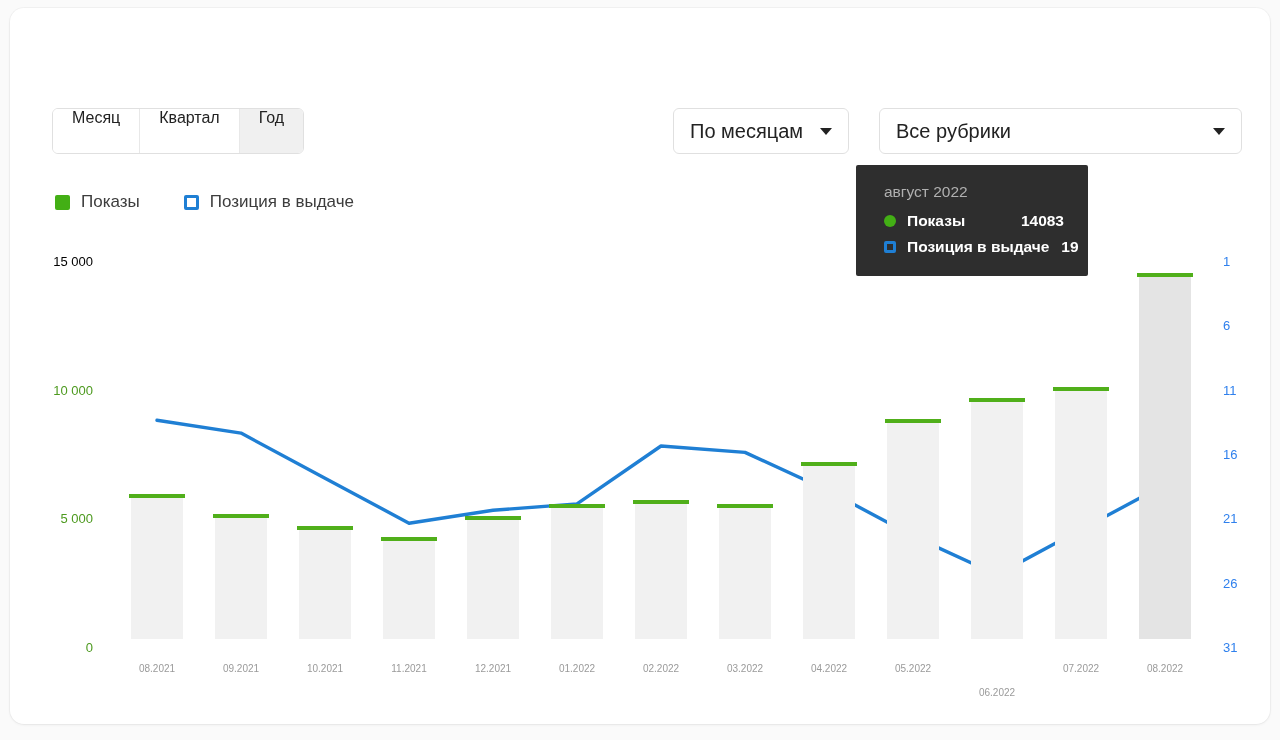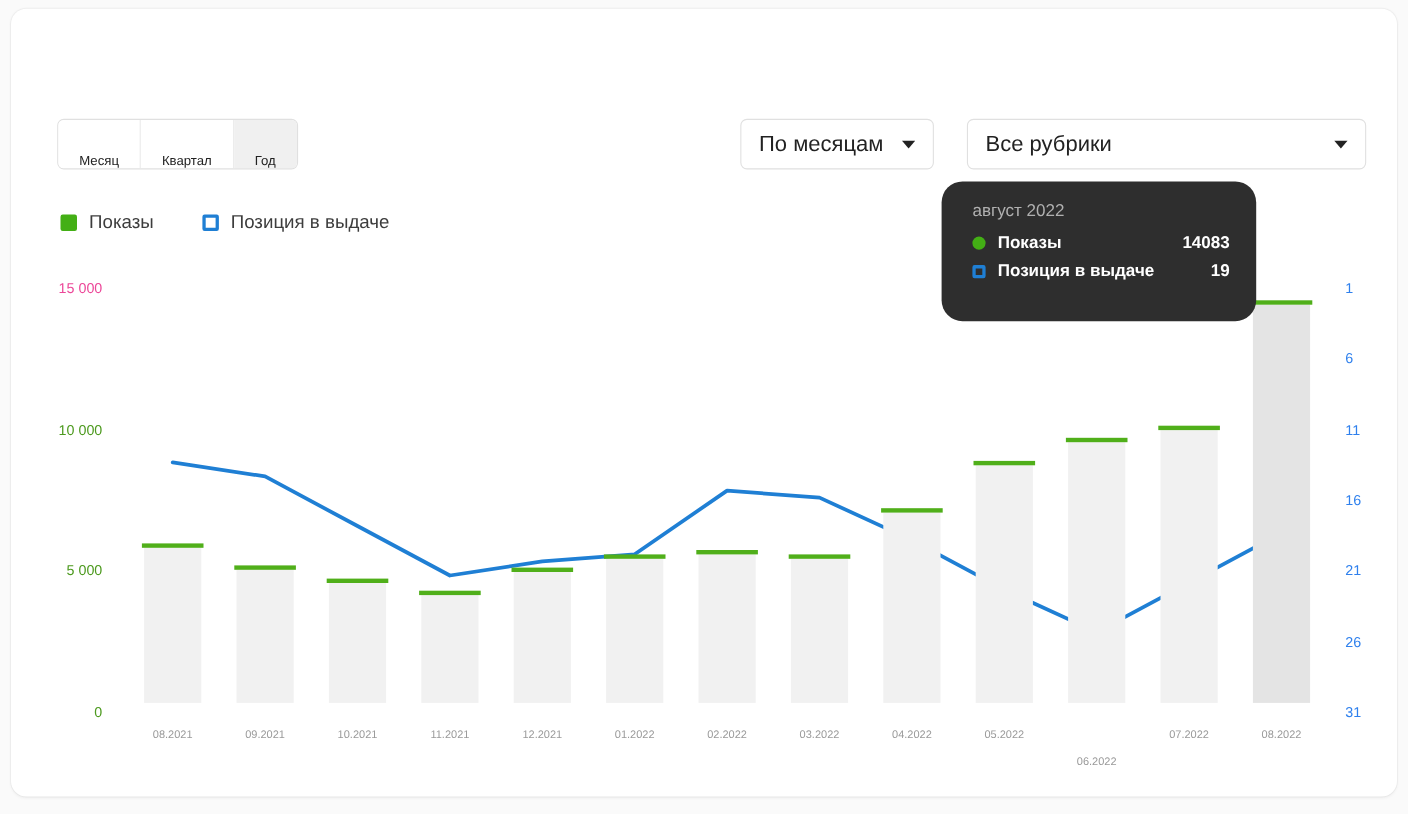--- a/index.html
+++ b/index.html
@@ -47,22 +47,22 @@
 
   
   #toolbar { position: absolute; left: 0; top: 100px; width: 100%; height: 46px; }
   #segmented {
     position: absolute; left: 42px; top: 0;
     display: flex; height: 46px;
     border: 1px solid #e0e0e0; border-radius: 6px;
     background: #fff; overflow: hidden;
   }
   .seg {
-    display: flex; align-items: flex-end; justify-content: center;
-    padding: 0 19px; font-size: 12px; color: #222;
+    display: flex; align-items: flex-start; justify-content: center;
+    padding: 0 19px; font-size: 16px; color: #222;
     border-right: 1px solid #e8e8e8; cursor: pointer; background: #fff;
   }
   .seg:last-child { border-right: none; }
   .seg.active { background: #f0f0f0; }
 
   #date-range {
     position: absolute; left: 314px; top: 0;
     width: 337px; height: 46px;
     border: 1px solid #e0e0e0; border-radius: 6px; background: #fff;
     display: flex; align-items: center; gap: 12px; padding: 0 16px; cursor: pointer;
@@ -110,22 +110,22 @@
 
   .bar { position: absolute; background: #f1f1f1; }
   .bar.hovered { background: #e4e4e4; }
   .bar-cap { position: absolute; background: #50af1a; height: 4px; }
 
   #line-svg { position: absolute; left: 0; top: 0; overflow: visible; }
 
   
   #tooltip {
     position: absolute; left: 846px; top: 157px;
-    width: 286px; padding: 18px 24px 36px 28px;
-    background: #2e2e2e; border-radius: 19px; color: #fff;
+    width: 232px; padding: 18px 24px 20px 28px;
+    background: #2e2e2e; border-radius: 2px; color: #fff;
   }
   #tooltip-title { font-size: 15.5px; color: #b0b0b0; margin-bottom: 11px; }
   .tt-row {
     display: flex; align-items: center; margin-top: 8px; font-size: 15.5px; font-weight: bold;
   }
   .tt-dot { width: 12px; height: 12px; border-radius: 50%; background: #43af15; margin-right: 11px; flex: none; }
   .tt-sq { width: 12px; height: 12px; border-radius: 2px; border: 3px solid #1f7fd4; background: #2e2e2e; margin-right: 11px; flex: none; }
   .tt-name { flex: 1; white-space: nowrap; }
   .tt-val { margin-left: 12px; white-space: nowrap; }
 </style>
@@ -196,21 +196,21 @@
         <div class="bar" style="left: 688px; top: 219.557px; width: 52px; height: 173.443px;"></div>
         <div class="bar-cap" style="left: 686px; top: 215.557px; width: 56px; background: rgb(80, 175, 26);"></div>
         <div class="bar" style="left: 772px; top: 176.84px; width: 52px; height: 216.16px;"></div>
         <div class="bar-cap" style="left: 770px; top: 172.84px; width: 56px; background: rgb(80, 175, 26);"></div>
         <div class="bar" style="left: 856px; top: 156.253px; width: 52px; height: 236.747px;"></div>
         <div class="bar-cap" style="left: 854px; top: 152.253px; width: 56px; background: rgb(80, 175, 26);"></div>
         <div class="bar" style="left: 940px; top: 144.673px; width: 52px; height: 248.327px;"></div>
         <div class="bar-cap" style="left: 938px; top: 140.673px; width: 56px; background: rgb(80, 175, 26);"></div>
         <div class="bar hovered" style="left: 1024px; top: 30.5975px; width: 52px; height: 362.403px;"></div>
         <div class="bar-cap" style="left: 1022px; top: 26.5975px; width: 56px; background: rgb(80, 175, 26);"></div>
-        <div class="axis-label axis-left" style="color: #ec4899; right: 1114px; top: 8px;">15 000</div>
+        <div class="axis-label axis-left" style="color: #000000; right: 1114px; top: 8px;">15 000</div>
         <div class="axis-label axis-left" style="color: rgb(77, 154, 31); right: 1114px; top: 136.667px;">10 000</div>
         <div class="axis-label axis-left" style="color: rgb(77, 154, 31); right: 1114px; top: 265.333px;">5 000</div>
         <div class="axis-label axis-left" style="color: rgb(77, 154, 31); right: 1114px; top: 394px;">0</div>
         <div class="axis-label axis-right" style="color: rgb(47, 128, 237); left: 1108px; top: 8px;">1</div>
         <div class="axis-label axis-right" style="color: rgb(47, 128, 237); left: 1108px; top: 72.3333px;">6</div>
         <div class="axis-label axis-right" style="color: rgb(47, 128, 237); left: 1108px; top: 136.667px;">11</div>
         <div class="axis-label axis-right" style="color: rgb(47, 128, 237); left: 1108px; top: 201px;">16</div>
         <div class="axis-label axis-right" style="color: rgb(47, 128, 237); left: 1108px; top: 265.333px;">21</div>
         <div class="axis-label axis-right" style="color: rgb(47, 128, 237); left: 1108px; top: 329.667px;">26</div>
         <div class="axis-label axis-right" style="color: rgb(47, 128, 237); left: 1108px; top: 394px;">31</div>

